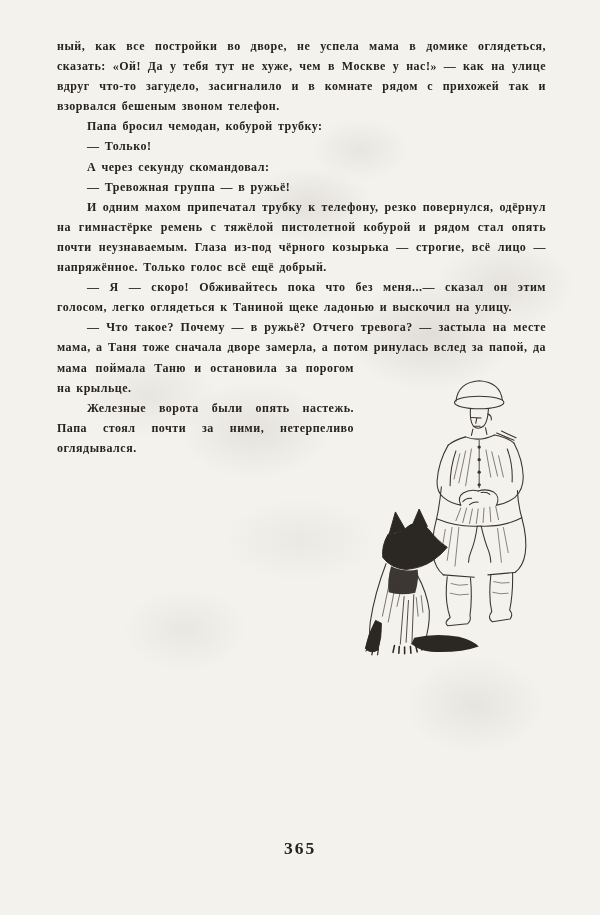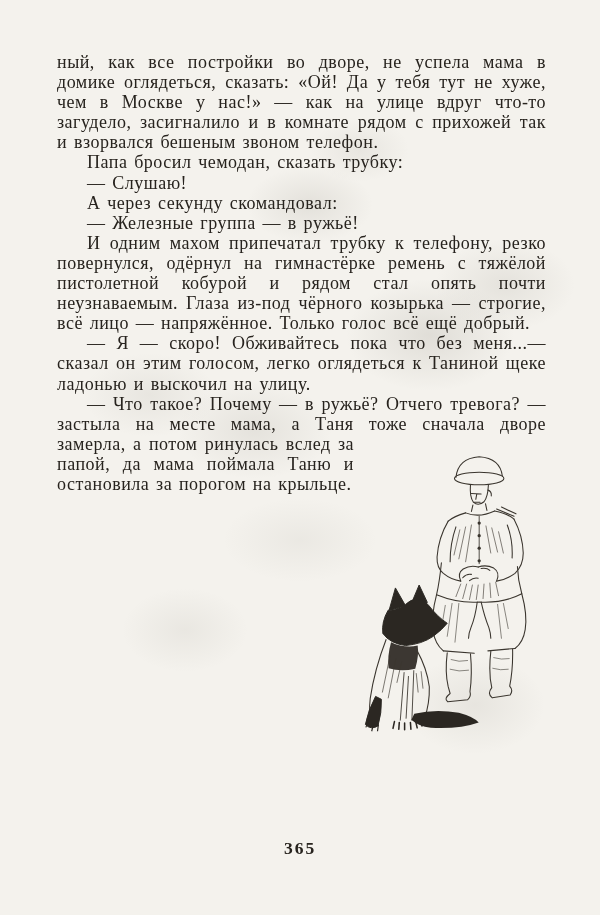--- a/index.html
+++ b/index.html
@@ -18,22 +18,22 @@
       radial-gradient(ellipse 70px 45px at 360px 150px, rgba(125,120,108,0.10), transparent 70%),
       radial-gradient(ellipse 120px 80px at 430px 335px, rgba(125,120,108,0.17), transparent 70%),
       radial-gradient(ellipse 100px 65px at 505px 285px, rgba(125,120,108,0.13), transparent 70%),
       radial-gradient(ellipse 110px 70px at 255px 430px, rgba(125,120,108,0.13), transparent 70%),
       radial-gradient(ellipse 95px 60px at 150px 395px, rgba(125,120,108,0.10), transparent 70%),
       radial-gradient(ellipse 90px 60px at 185px 630px, rgba(125,120,108,0.09), transparent 70%),
       radial-gradient(ellipse 100px 70px at 475px 705px, rgba(125,120,108,0.11), transparent 70%),
       radial-gradient(ellipse 110px 60px at 300px 540px, rgba(125,120,108,0.08), transparent 70%);
   }
   .text-block{
-    position:absolute;left:57px;top:52px;width:489px;
-    font-size:18px;line-height:20.1px;font-weight:400;
+    position:absolute;left:57px;top:36px;width:489px;
+    font-size:12px;line-height:20.1px;font-weight:700;
     letter-spacing:0.5px;word-spacing:1.8px;
     text-align:justify;
   }
   .para{margin:0;}
   .para.indent{text-indent:30px;}
   .figure-float{
     float:right;
     width:184px;height:330px;
     margin:2px 0 4px 8px;
   }
@@ -45,24 +45,24 @@
   }
 </style>
 </head>
 <body>
 
 <div class="page">
   <div class="texture"></div>
 
   <main class="text-block">
     <p class="para">ный, как все постройки во дворе, не успела мама в домике оглядеться, сказать: «Ой! Да у тебя тут не хуже, чем в Москве у нас!» — как на улице вдруг что-то загудело, засигналило и в комнате рядом с прихожей так и взорвался бешеным звоном телефон.</p>
-    <p class="para indent">Папа бросил чемодан, сказать трубку:</p>
-    <p class="para indent">— Слушаю!</p>
+    <p class="para indent">Папа бросил чемодан, кобурой трубку:</p>
+    <p class="para indent">— Только!</p>
     <p class="para indent">А через секунду скомандовал:</p>
-    <p class="para indent">— Железные группа — в ружьё!</p>
+    <p class="para indent">— Тревожная группа — в ружьё!</p>
     <p class="para indent">И одним махом припечатал трубку к телефону, резко повернулся, одёрнул на гимнастёрке ремень с тяжёлой пистолетной кобурой и рядом стал опять почти неузнаваемым. Глаза из-под чёрного козырька — строгие, всё лицо — напряжённое. Только голос всё ещё добрый.</p>
     <p class="para indent">— Я — скоро! Обживайтесь пока что без меня...— сказал он этим голосом, легко оглядеться к Таниной щеке ладонью и выскочил на улицу.</p>
 
     <p class="para indent">
       <span>— Что такое? Почему — в ружьё? Отчего тревога? — застыла на месте мама, а Таня тоже сначала дворе замерла, а потом ринулась вслед за</span>
       <span class="figure-float">
         <svg width="184" height="330" viewBox="0 0 190 335" xmlns="http://www.w3.org/2000/svg">
 
           <g stroke="#3a352e" fill="none" stroke-width="1.1" stroke-linecap="round" stroke-linejoin="round">
             <path d="M97,40 Q99,20 121,18.5 Q143,20 145,39"></path>
@@ -120,16 +120,17 @@
             <path d="M33.5,292 l-1.5,7 M38.5,293 l-0.5,7 M44,293.5 l0,7 M50,293 l0.5,7 M55.5,292 l1.5,6.5 M60,290.5 l2,6" stroke="#2b2722" stroke-width="1.6" fill="none" stroke-linecap="round"></path>
             <path d="M14,266 Q6,281 3.5,295 Q9,301 16.5,296.5 Q20.5,283 20,269 Z" fill="#2b2722" stroke="#2b2722"></path>
             <path d="M7,290 l-3,8 M12,294 l-2,8 M17,295 l-1,7" stroke="#2b2722" stroke-width="1.2" fill="none"></path>
             <path d="M54,284 Q76,278.5 100,283 Q115,287 120.5,293 Q101,300 71,298.5 Q58,296.5 51,290 Z" fill="#2b2722" stroke="none"></path>
           </g>
         </svg>
       </span>
       <span>папой, да мама поймала Таню и остановила за порогом на крыльце.</span>
     </p>
 
+    <p class="para indent">Железные ворота были опять настежь. Папа стоял почти за ними, нетерпеливо оглядывался.</p>
   </main>
 
   <footer class="page-number">365</footer>
 </div>
 
 </body></html>

